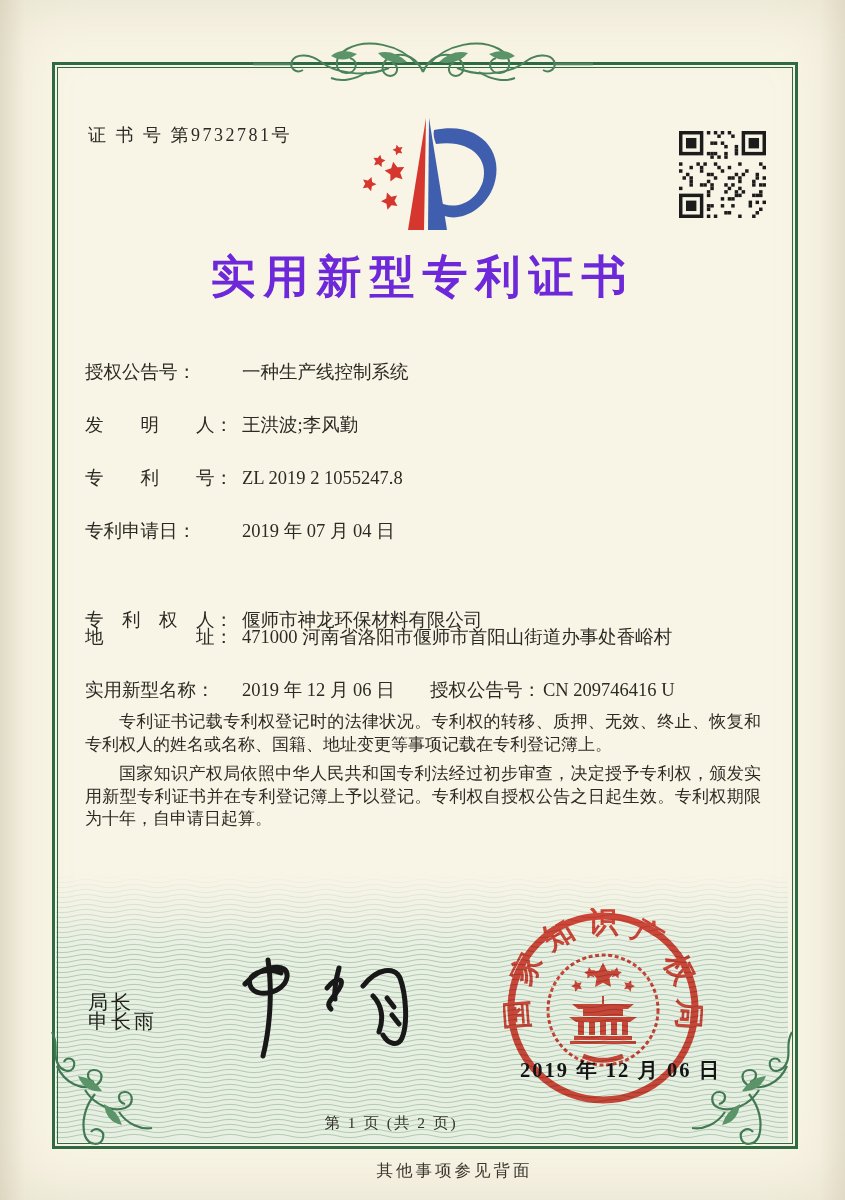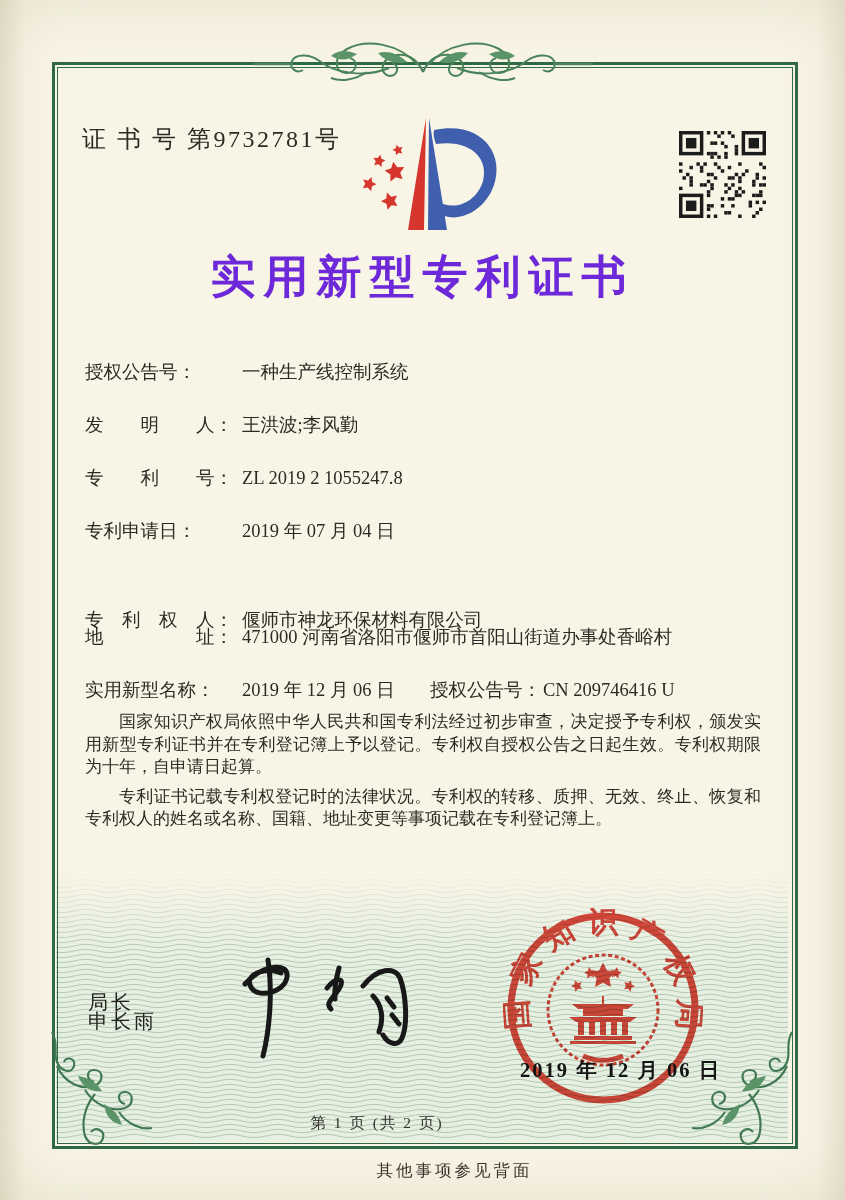--- a/index.html
+++ b/index.html
@@ -11,31 +11,31 @@
   
   .frame{position:absolute;left:52px;top:62px;width:740px;height:1081px;border:3px solid #2f6a45;z-index:3;pointer-events:none;}
   .frame-inner{position:absolute;inset:2px;border:1px solid #2f6a45;}
   
   .wave-zone{position:absolute;left:56px;top:872px;width:732px;height:270px;z-index:1;
         background:linear-gradient(180deg,rgba(231,239,227,0) 0,rgba(231,239,227,.92) 75px,#e6efe2 150px);}
   .wave-zone svg{position:absolute;inset:0;
         -webkit-mask-image:linear-gradient(180deg,transparent 0,#000 80px);
         mask-image:linear-gradient(180deg,transparent 0,#000 80px);}
   .txt{position:absolute;color:#2b2b25;z-index:4;}
-  .cert-no{left:82px;top:123px;font-size:24px;letter-spacing:2.5px;}
+  .cert-no{left:88px;top:123px;font-size:18px;letter-spacing:2.5px;}
   .title{left:0;top:247px;width:845px;text-align:center;font-size:45px;font-weight:700;letter-spacing:8px;color:#6d28d9;}
   .row{position:absolute;left:85px;width:690px;font-size:18.5px;line-height:24px;z-index:4;color:#2b2b25;}
   .lbl{display:inline-block;min-width:157px;}
   .para-wrap{position:absolute;left:85px;top:711px;width:676px;z-index:4;}
   .para-wrap p{margin:0;font-size:17px;line-height:22.6px;text-align:justify;text-indent:2em;color:#2e2a24;}
   .para-wrap p + p{margin-top:7px;}
   .signer{position:absolute;left:88px;z-index:4;font-family:"Liberation Sans","DejaVu Sans",sans-serif;
           font-size:20px;color:#22221c;letter-spacing:3px;}
   .seal-date{left:520px;top:1056px;font-size:20.5px;letter-spacing:2px;color:#141414;z-index:6;font-weight:600;}
-  .page-num{left:0;top:1113px;width:754px;text-align:center;font-size:15.5px;letter-spacing:2px;color:#33332b;}
+  .page-num{left:0;top:1113px;width:754px;text-align:center;font-size:15.5px;letter-spacing:2px;color:#33332b;padding-left:14px;}
   .back-note{left:0;top:1160px;width:845px;text-align:center;font-size:16.5px;letter-spacing:3px;color:#3a352c;padding-left:32px;}
   .abs{position:absolute;}
   .seal-svg{z-index:5;mix-blend-mode:multiply;opacity:.95;}
   .sig-svg{z-index:5;}
   .orn{z-index:4;}
 </style>
 </head>
 <body>
 
 <div class="page">
@@ -287,22 +287,22 @@
   <div class="row" style="top:625px;">
     <span class="lbl">地　　　　　址：</span><span>471000 河南省洛阳市偃师市首阳山街道办事处香峪村</span>
   </div>
   <div class="row" style="top:678px;">
     <span class="lbl">实用新型名称：</span><span>2019 年 12 月 06 日</span>
     <span style="position:absolute;left:345px;">授权公告号：</span>
     <span style="position:absolute;left:458px;">CN 209746416 U</span>
   </div>
 
   <div class="para-wrap">
+    <p>专利证书记载专利权登记时的法律状况。专利权的转移、质押、无效、终止、恢复和专利权人的姓名或名称、国籍、地址变更等事项记载在专利登记簿上。</p>
     <p>国家知识产权局依照中华人民共和国专利法经过初步审查，决定授予专利权，颁发实用新型专利证书并在专利登记簿上予以登记。专利权自授权公告之日起生效。专利权期限为十年，自申请日起算。</p>
-    <p>专利证书记载专利权登记时的法律状况。专利权的转移、质押、无效、终止、恢复和专利权人的姓名或名称、国籍、地址变更等事项记载在专利登记簿上。</p>
   </div>
 
   <svg id="barcode-svg" class="abs" style="left:98px;top:925px;z-index:4;" width="220" height="18" viewBox="0 0 220 18">
       <g fill="#22221f">
         <rect x="0" y="0" width="undefined" height="18"></rect>
       </g>
     </svg>
 
   <div class="signer" style="top:989px;">局长</div>
   <div class="signer" style="top:1008px;">申长雨</div>

